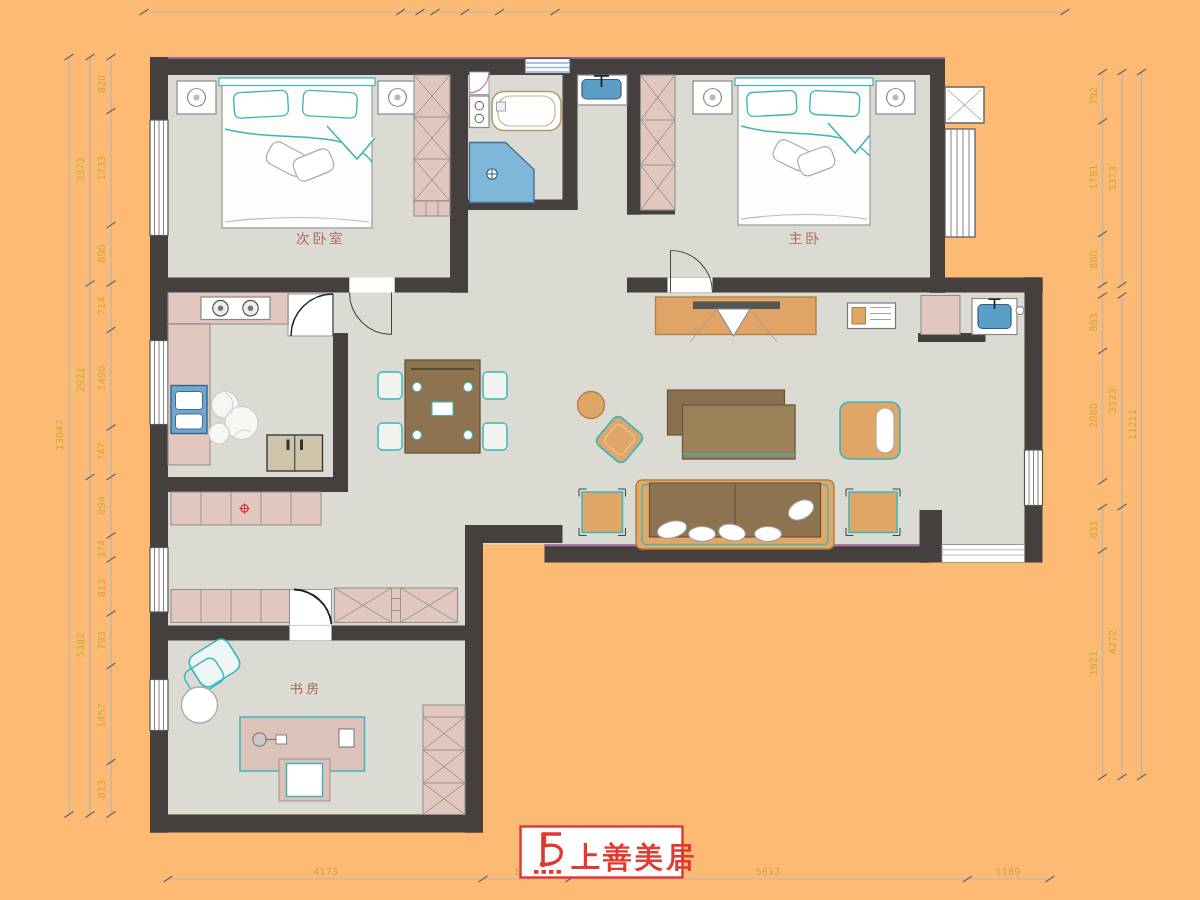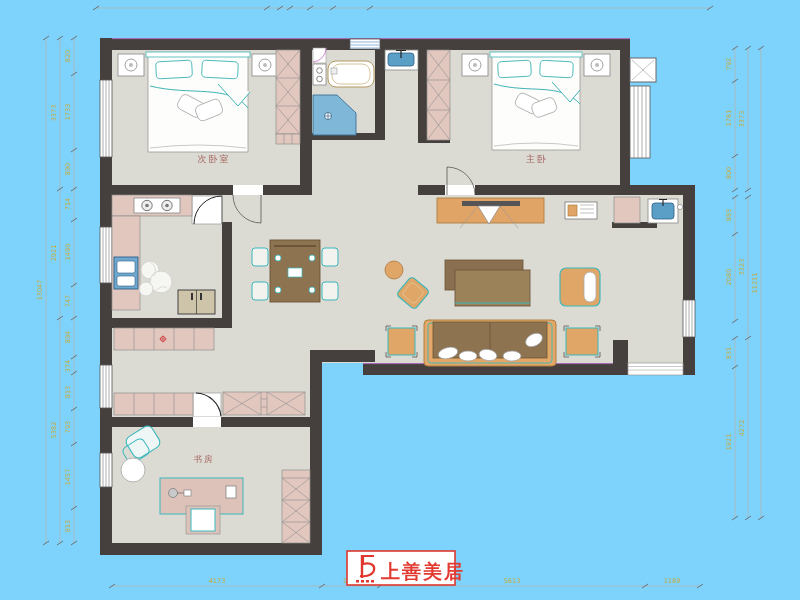--- a/index.html
+++ b/index.html
@@ -1,16 +1,16 @@
 <!DOCTYPE html>
 <html><head>
 <meta charset="utf-8">
 <style>
   html,body{margin:0;padding:0;background:#ffffff;}
-  .stage{position:relative;width:800px;height:600px;background:#7dd3fc;overflow:hidden;
+  .stage{position:relative;width:800px;height:600px;background:#fdba74;overflow:hidden;
          font-family:"DejaVu Sans",sans-serif;}
   svg{display:block}
   .wall{fill:#45403d;stroke:none}
   .floor{fill:#dcdbd3;stroke:none}
   .pink{fill:#e2c7bf;stroke:#8f8f8f;stroke-width:.7}
   .xline{stroke:#8f8f8f;stroke-width:.6;fill:none}
   .win{fill:#ffffff;stroke:#555;stroke-width:.8}
   .winline{stroke:#777;stroke-width:.6}
   .white{fill:#ffffff;stroke:#888;stroke-width:.8}
   .orange{fill:#e0a467;stroke:#b07f42;stroke-width:.9}

